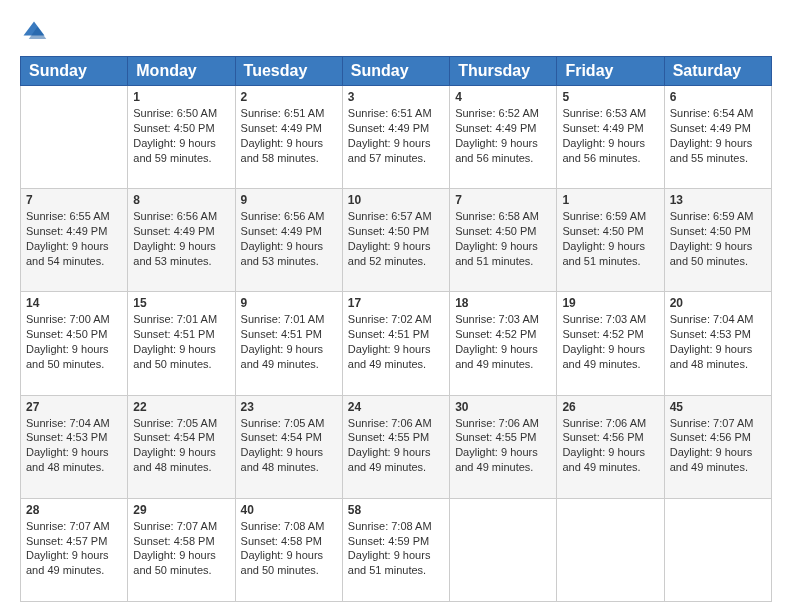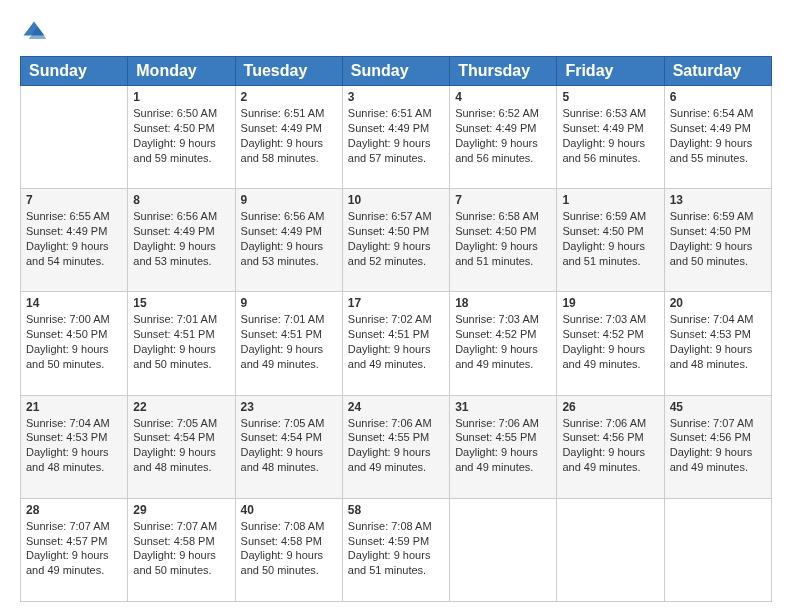--- a/index.html
+++ b/index.html
@@ -212,37 +212,37 @@
             <span class="day-number">19</span>
             <div class="day-info">Sunrise: 7:03 AM<br>Sunset: 4:52 PM<br>Daylight: 9 hours and 49 minutes.</div>
           </td>
           <td>
             <span class="day-number">20</span>
             <div class="day-info">Sunrise: 7:04 AM<br>Sunset: 4:53 PM<br>Daylight: 9 hours and 48 minutes.</div>
           </td>
         </tr>
         <tr>
           <td>
-            <span class="day-number">21</span>
+            <span class="day-number">27</span>
             <div class="day-info">Sunrise: 7:04 AM<br>Sunset: 4:53 PM<br>Daylight: 9 hours and 48 minutes.</div>
           </td>
           <td>
             <span class="day-number">22</span>
             <div class="day-info">Sunrise: 7:05 AM<br>Sunset: 4:54 PM<br>Daylight: 9 hours and 48 minutes.</div>
           </td>
           <td>
             <span class="day-number">23</span>
             <div class="day-info">Sunrise: 7:05 AM<br>Sunset: 4:54 PM<br>Daylight: 9 hours and 48 minutes.</div>
           </td>
           <td>
             <span class="day-number">24</span>
             <div class="day-info">Sunrise: 7:06 AM<br>Sunset: 4:55 PM<br>Daylight: 9 hours and 49 minutes.</div>
           </td>
           <td>
-            <span class="day-number">31</span>
+            <span class="day-number">30</span>
             <div class="day-info">Sunrise: 7:06 AM<br>Sunset: 4:55 PM<br>Daylight: 9 hours and 49 minutes.</div>
           </td>
           <td>
             <span class="day-number">26</span>
             <div class="day-info">Sunrise: 7:06 AM<br>Sunset: 4:56 PM<br>Daylight: 9 hours and 49 minutes.</div>
           </td>
           <td>
             <span class="day-number">45</span>
             <div class="day-info">Sunrise: 7:07 AM<br>Sunset: 4:56 PM<br>Daylight: 9 hours and 49 minutes.</div>
           </td>

